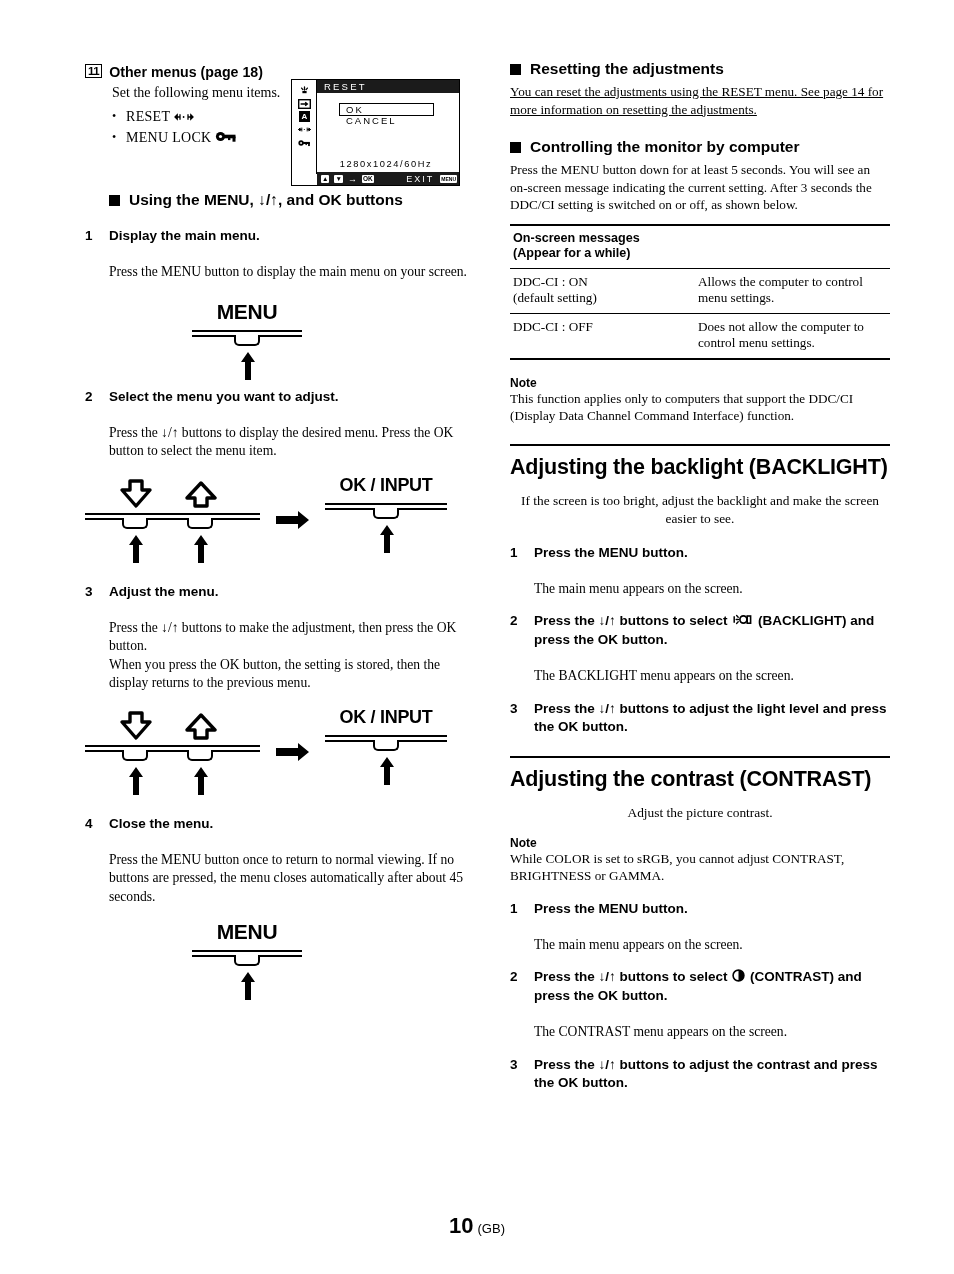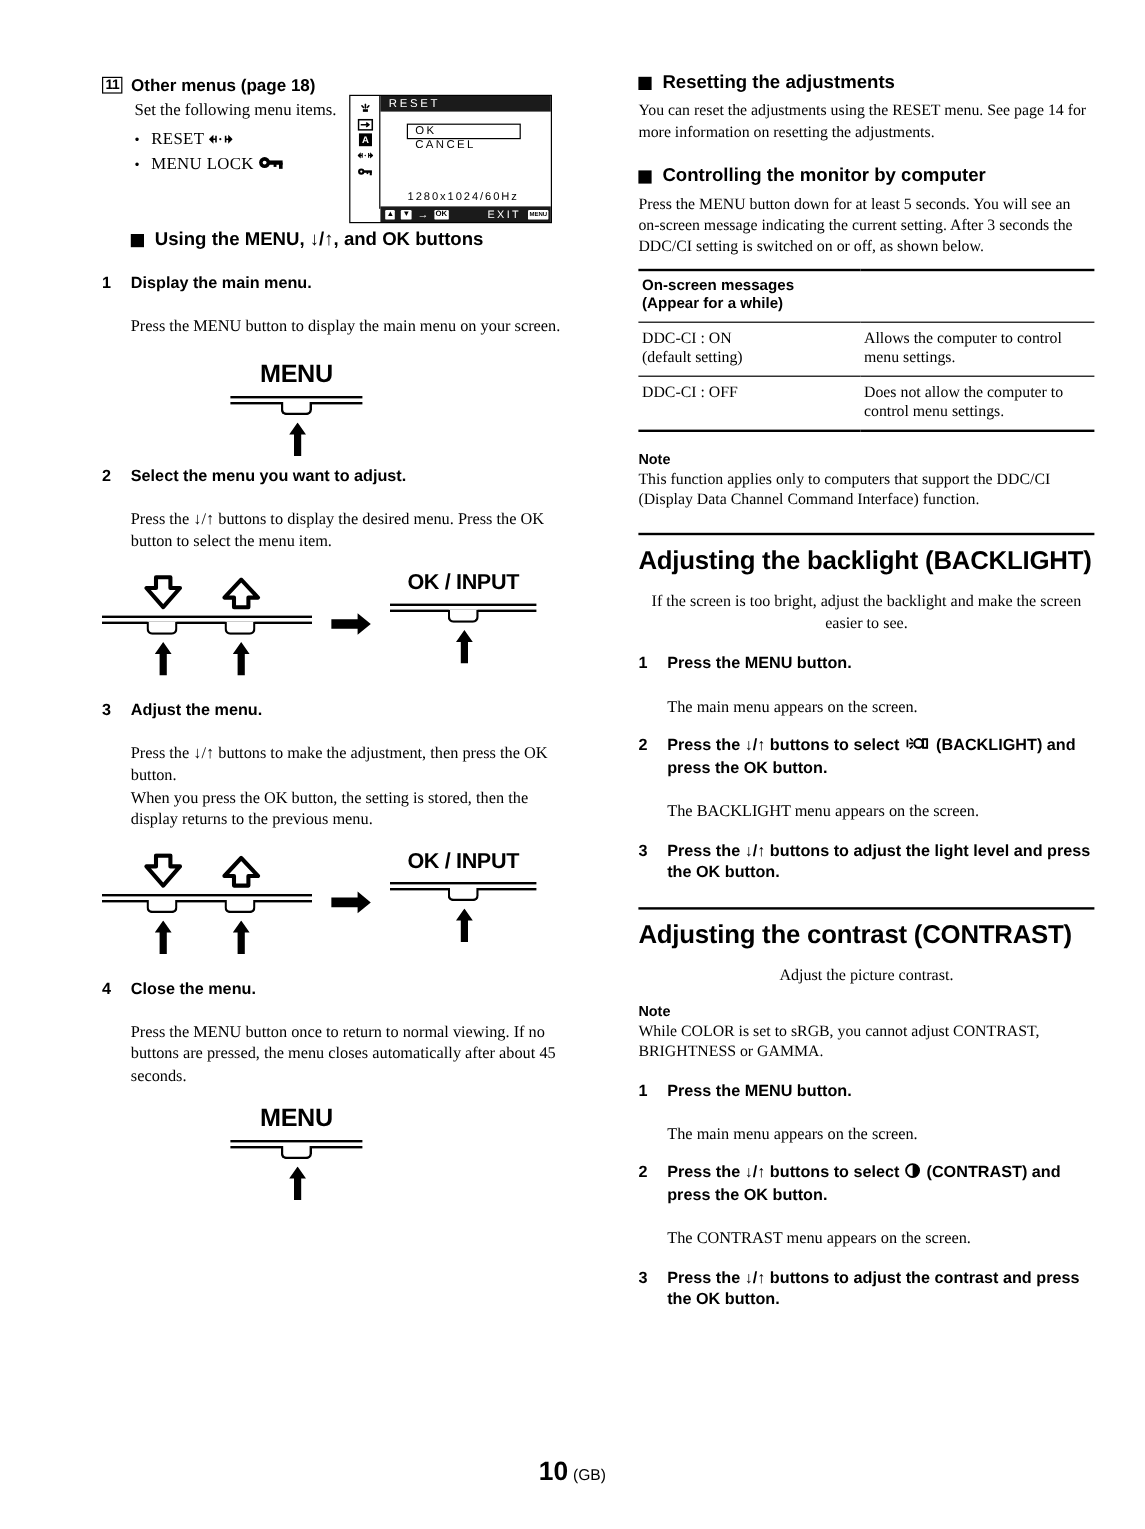--- a/index.html
+++ b/index.html
@@ -5,21 +5,21 @@
   html,body{margin:0;padding:0;}
   body{
     width:954px;height:1274px;background:#ffffff;
     font-family:"Liberation Serif", serif;
     color:#000;position:relative;overflow:hidden;
   }
   .page{position:absolute;inset:0;}
 
   
   .col-left{position:absolute;left:85px;top:64px;width:390px;}
-  .col-right{position:absolute;left:532px;top:60px;width:380px;}
+  .col-right{position:absolute;left:510px;top:60px;width:380px;}
   .body-txt{font-family:"Liberation Serif", serif;font-size:13.2px;line-height:17.5px;}
 
   
   .num-head{display:flex;align-items:flex-start;gap:7px;}
   .boxnum{
     font-family:Liberation Sans, sans-serif;font-weight:bold;font-size:11.5px;
     border:1.2px solid #000;padding:0px 2px 0px 2px;line-height:12px;
     display:inline-block;margin-top:0;letter-spacing:-0.5px;
   }
   .num-head-txt{font-family:"Liberation Sans", sans-serif;font-weight:bold;font-size:14.2px;line-height:16px;}
@@ -357,21 +357,21 @@
       <span class="badge" style="font-size:5px;margin-right:2px;">MENU</span>
     </div>
   </div>
 
   <div class="col-right">
 
     <div class="sq-head">
       <span class="sq"></span>
       <span>Resetting the adjustments</span>
     </div>
-    <div class="body-txt" style="margin-top:5px;">You can reset the adjustments using the RESET menu. See page 14 for more information on resetting the adjustments.</div>
+    <div class="body-txt" style="margin-top:5px;text-decoration:underline;">You can reset the adjustments using the RESET menu. See page 14 for more information on resetting the adjustments.</div>
 
     <div class="sq-head" style="margin-top:20px;">
       <span class="sq"></span>
       <span>Controlling the monitor by computer</span>
     </div>
     <div class="body-txt" style="margin-top:5px;">Press the MENU button down for at least 5 seconds. You will see an on-screen message indicating the current setting. After 3 seconds the DDC/CI setting is switched on or off, as shown below.</div>
 
     <table class="dd">
       <tbody>
           <tr>

